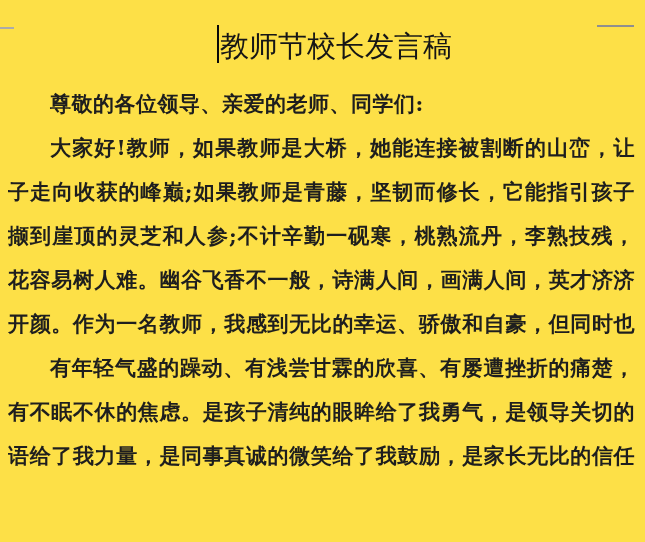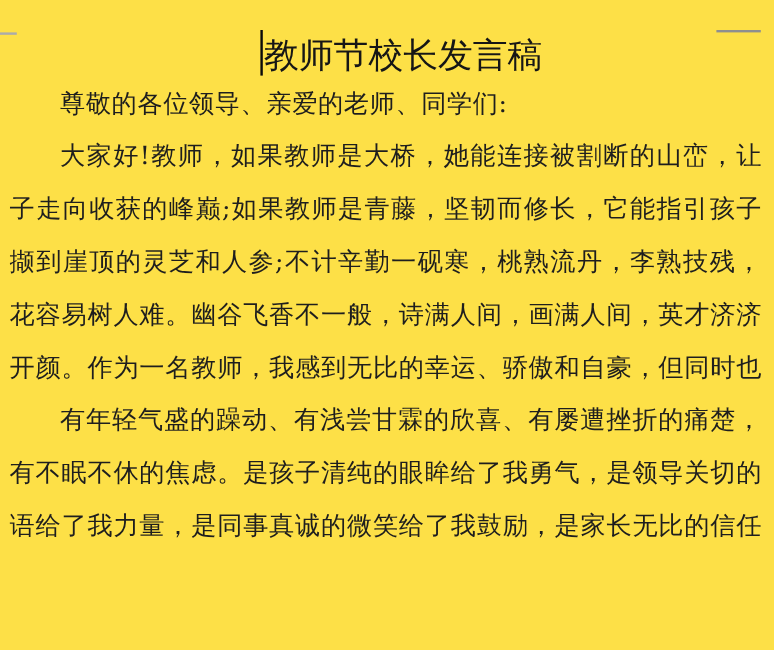--- a/index.html
+++ b/index.html
@@ -42,26 +42,26 @@
     display: inline-block;
     width: 2px;
     height: 38px;
     background: #0a0a0a;
     vertical-align: -7px;
     margin-right: 1px;
   }
 
   .body-text {
     position: absolute;
-    top: 64px;
+    top: 82px;
     left: 8px;
     width: 627px;
     font-size: 21px;
     line-height: 44px;
-    font-weight: 400;
+    font-weight: 700;
     color: #1e1e1e;
     letter-spacing: 0.5px;
   }
   .line {
     height: 44px;
     overflow: hidden;
     white-space: nowrap;
   }
   .line.fill {
     white-space: normal;

